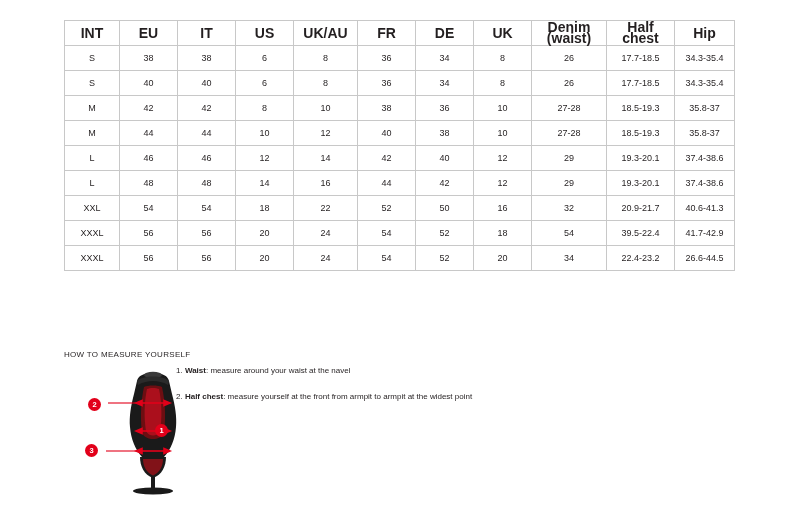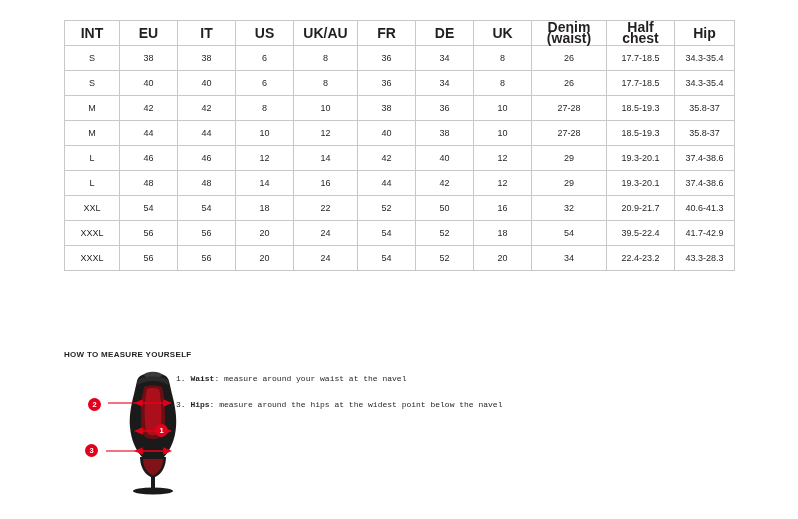--- a/index.html
+++ b/index.html
@@ -60,37 +60,36 @@
   col.c8 { width: 75px; }
   col.c9 { width: 68px; }
   col.c10 { width: 60px; }
 
   
   .howto-title {
     position: absolute;
     left: 64px;
     top: 350px;
     font-size: 8px;
-    font-weight: bold;
+    font-weight: normal;
     letter-spacing: .3px;
     color: #231f20;
   }
   .figure {
     position: absolute;
     left: 96px;
     top: 365px;
     width: 115px;
     height: 130px;
   }
   .instructions {
     position: absolute;
     left: 176px;
-    top: 374px;
+    top: 366px;
     width: 420px;
-    font-family: Liberation Mono, monospace;
   }
   .instructions p {
     margin: 0 0 16px 0;
     font-size: 8px;
     line-height: 10px;
     color: #231f20;
   }
   .instructions b { font-weight: bold; }
   .bullet {
     position: absolute;
@@ -252,21 +251,21 @@
           <td>XXXL</td>
           <td>56</td>
           <td>56</td>
           <td>20</td>
           <td>24</td>
           <td>54</td>
           <td>52</td>
           <td>20</td>
           <td>34</td>
           <td>22.4-23.2</td>
-          <td>43.3-28.3</td>
+          <td>26.6-44.5</td>
         </tr>
       </tbody>
     </table>
   </div>
 
   <div class="howto-title">HOW TO MEASURE YOURSELF</div>
 
   <div class="figure">
     <svg width="115" height="130" viewBox="0 0 115 130" xmlns="http://www.w3.org/2000/svg">
 
@@ -310,17 +309,17 @@
 
   <div class="bullet b1">1</div>
   <div class="bullet b2">2</div>
   <div class="bullet b3">3</div>
 
   <div class="instructions">
     <p>
       <span>1. </span><b>Waist</b><span>: measure around your waist at the navel</span>
     </p>
     <p>
-      <span>3. </span><b>Hips</b><span>: measure around the hips at the widest point below the navel</span>
+      <span>2. </span><b>Half chest</b><span>: measure yourself at the front from armpit to armpit at the widest point</span>
     </p>
   </div>
 
 </div>
 
 </body></html>

